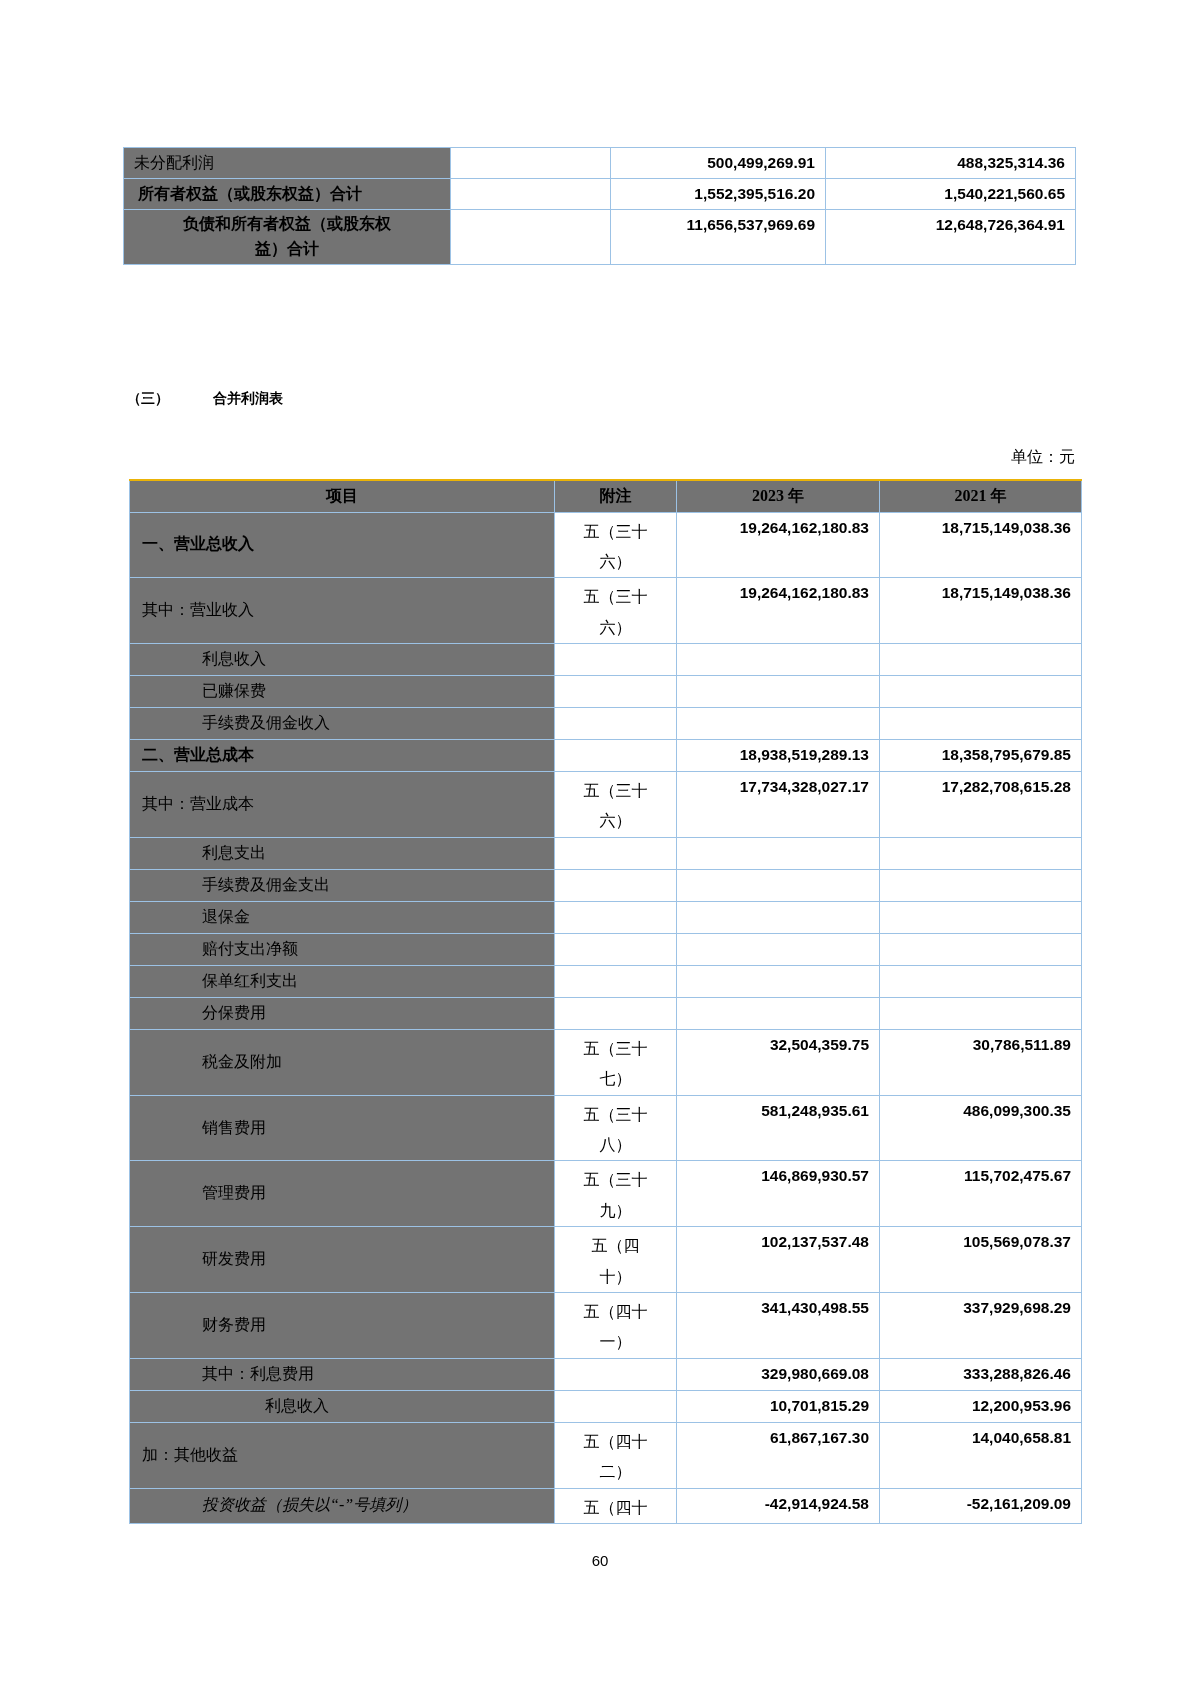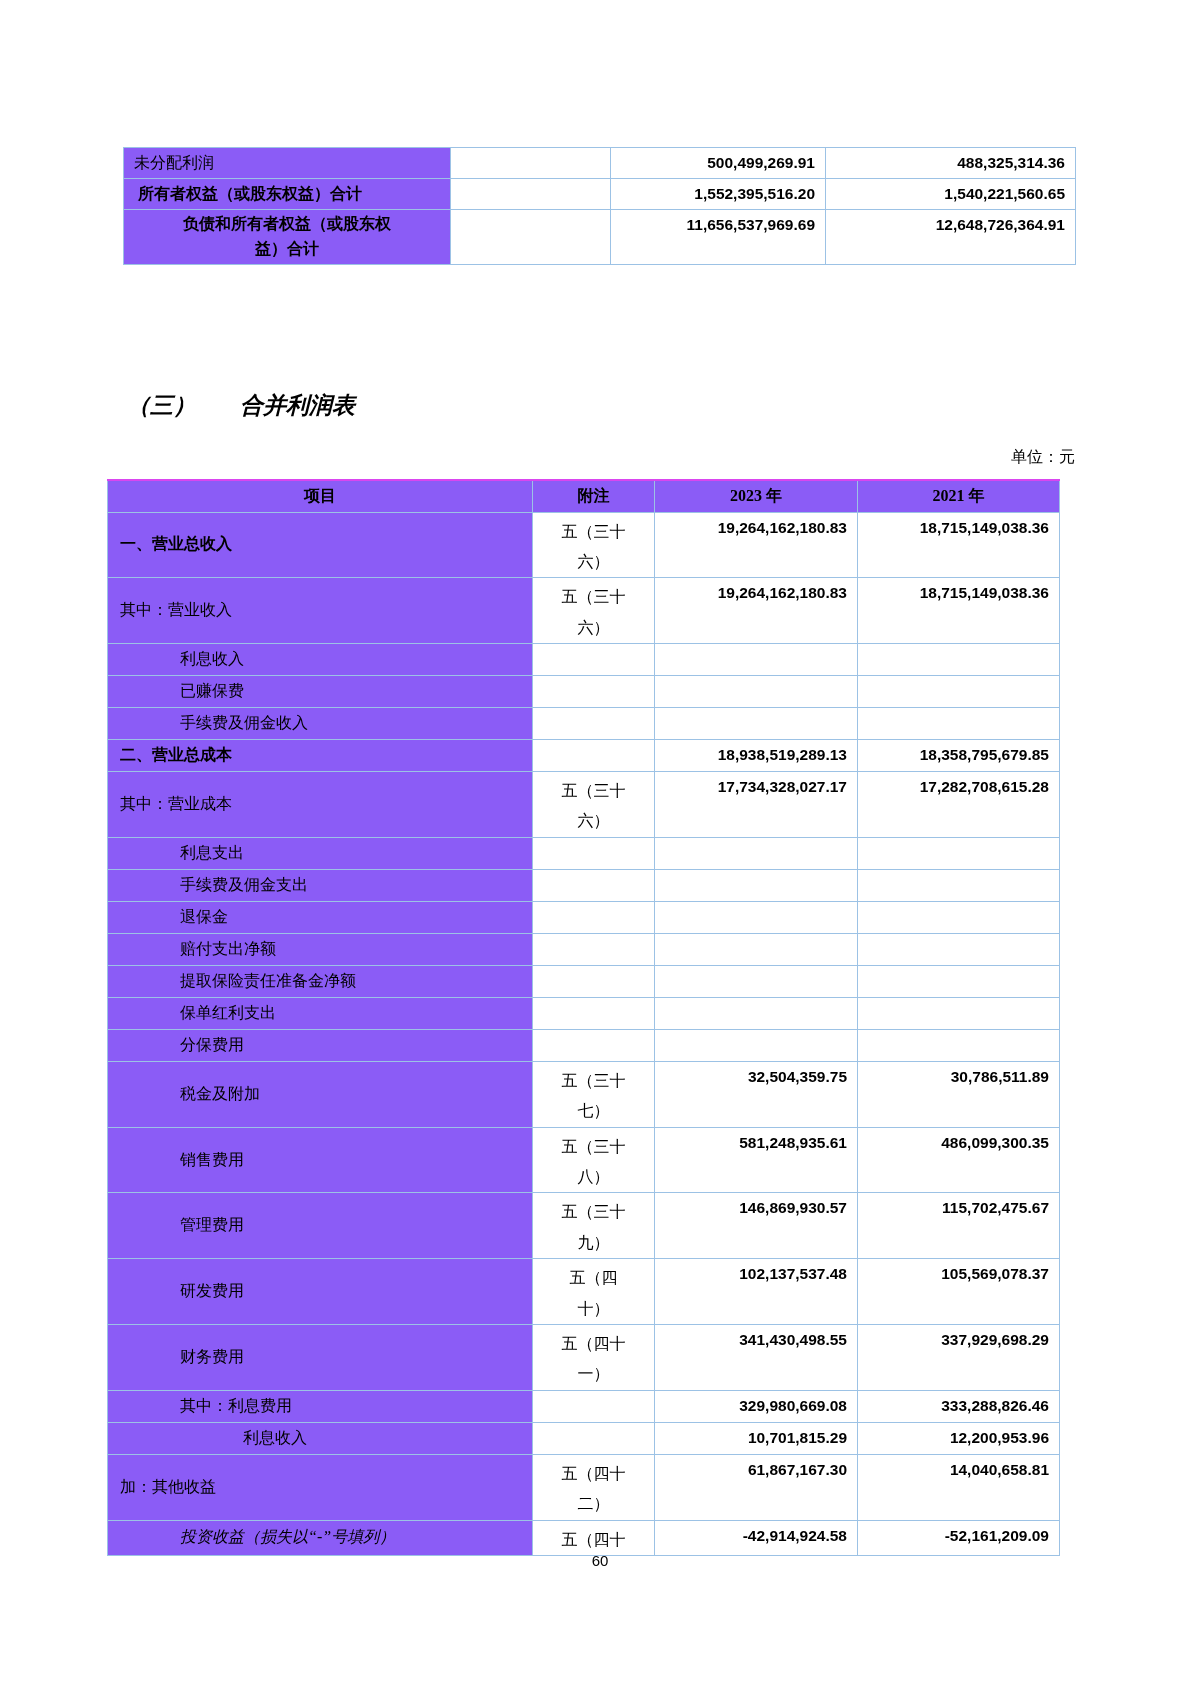--- a/index.html
+++ b/index.html
@@ -12,21 +12,21 @@
     overflow:hidden;
   }
   table { border-collapse:collapse; table-layout:fixed; position:absolute; }
   td {
     border:1px solid #9cc2e5;
     padding:0 10px;
     font-size:16px;
     overflow:hidden;
     box-sizing:border-box;
   }
-  .gray { background:#8b5cf6; }
+  .gray { background:#737373; }
   .item { vertical-align:middle; white-space:pre-line; line-height:1.55; }
   .note {
     text-align:center; vertical-align:top; padding-top:4px;
     white-space:pre-line; line-height:1.9;
   }
   .num {
     font-family:"Liberation Sans","DejaVu Sans",sans-serif;
     font-weight:600; font-size:15.5px;
     text-align:right; vertical-align:top; padding-top:6px;
     letter-spacing:0px;
@@ -34,31 +34,31 @@
   tr.bold .item { font-weight:bold; }
   tr.bold .num  { font-weight:700; }
   tr.center-label .item { text-align:center; }
 
   
   #top-table { left:123px; top:147px; border-top:1.5px solid #9cc2e5; }
   #top-table tr td { height:31px; }
   #top-table tr.tall td { height:55px; }
 
   
-  #income-table { left:107px; top:479px; border-top:2px solid #d946ef; }
+  #income-table { left:129px; top:479px; border-top:2px solid #eab308; }
   #income-table tr.header-row td {
     height:32px; text-align:center; vertical-align:middle; font-weight:bold;
   }
   #income-table tr.single td { height:32px; }
   #income-table tr.tall td   { height:63px; }
   #income-table tr.truncated td { height:34px; }
 
   #section-heading {
     position:absolute; left:127px; top:390px;
-    font-size:23px; font-weight:bold;font-style:italic;
+    font-size:14px; font-weight:bold;
   }
   #section-heading .sec-index { margin-right:44px; }
 
   #unit-label {
     position:absolute; left:123px; top:447px; width:952px;
     text-align:right; font-size:16px;
   }
 
   #page-number {
     position:absolute; left:0; top:1552px; width:1200px;
@@ -185,26 +185,20 @@
     <td class="num"></td>
     <td class="num"></td>
   </tr>
       <tr class="single">
     <td class="item gray" style="padding-left: 72px; font-family: Liberation Serif, serif;">赔付支出净额</td>
     <td class="note"></td>
     <td class="num"></td>
     <td class="num"></td>
   </tr>
       <tr class="single">
-    <td class="item gray" style="padding-left: 72px;">提取保险责任准备金净额</td>
-    <td class="note"></td>
-    <td class="num"></td>
-    <td class="num"></td>
-  </tr>
-      <tr class="single">
     <td class="item gray" style="padding-left: 72px;">保单红利支出</td>
     <td class="note"></td>
     <td class="num"></td>
     <td class="num"></td>
   </tr>
       <tr class="single">
     <td class="item gray" style="padding-left: 72px;">分保费用</td>
     <td class="note"></td>
     <td class="num"></td>
     <td class="num"></td>

